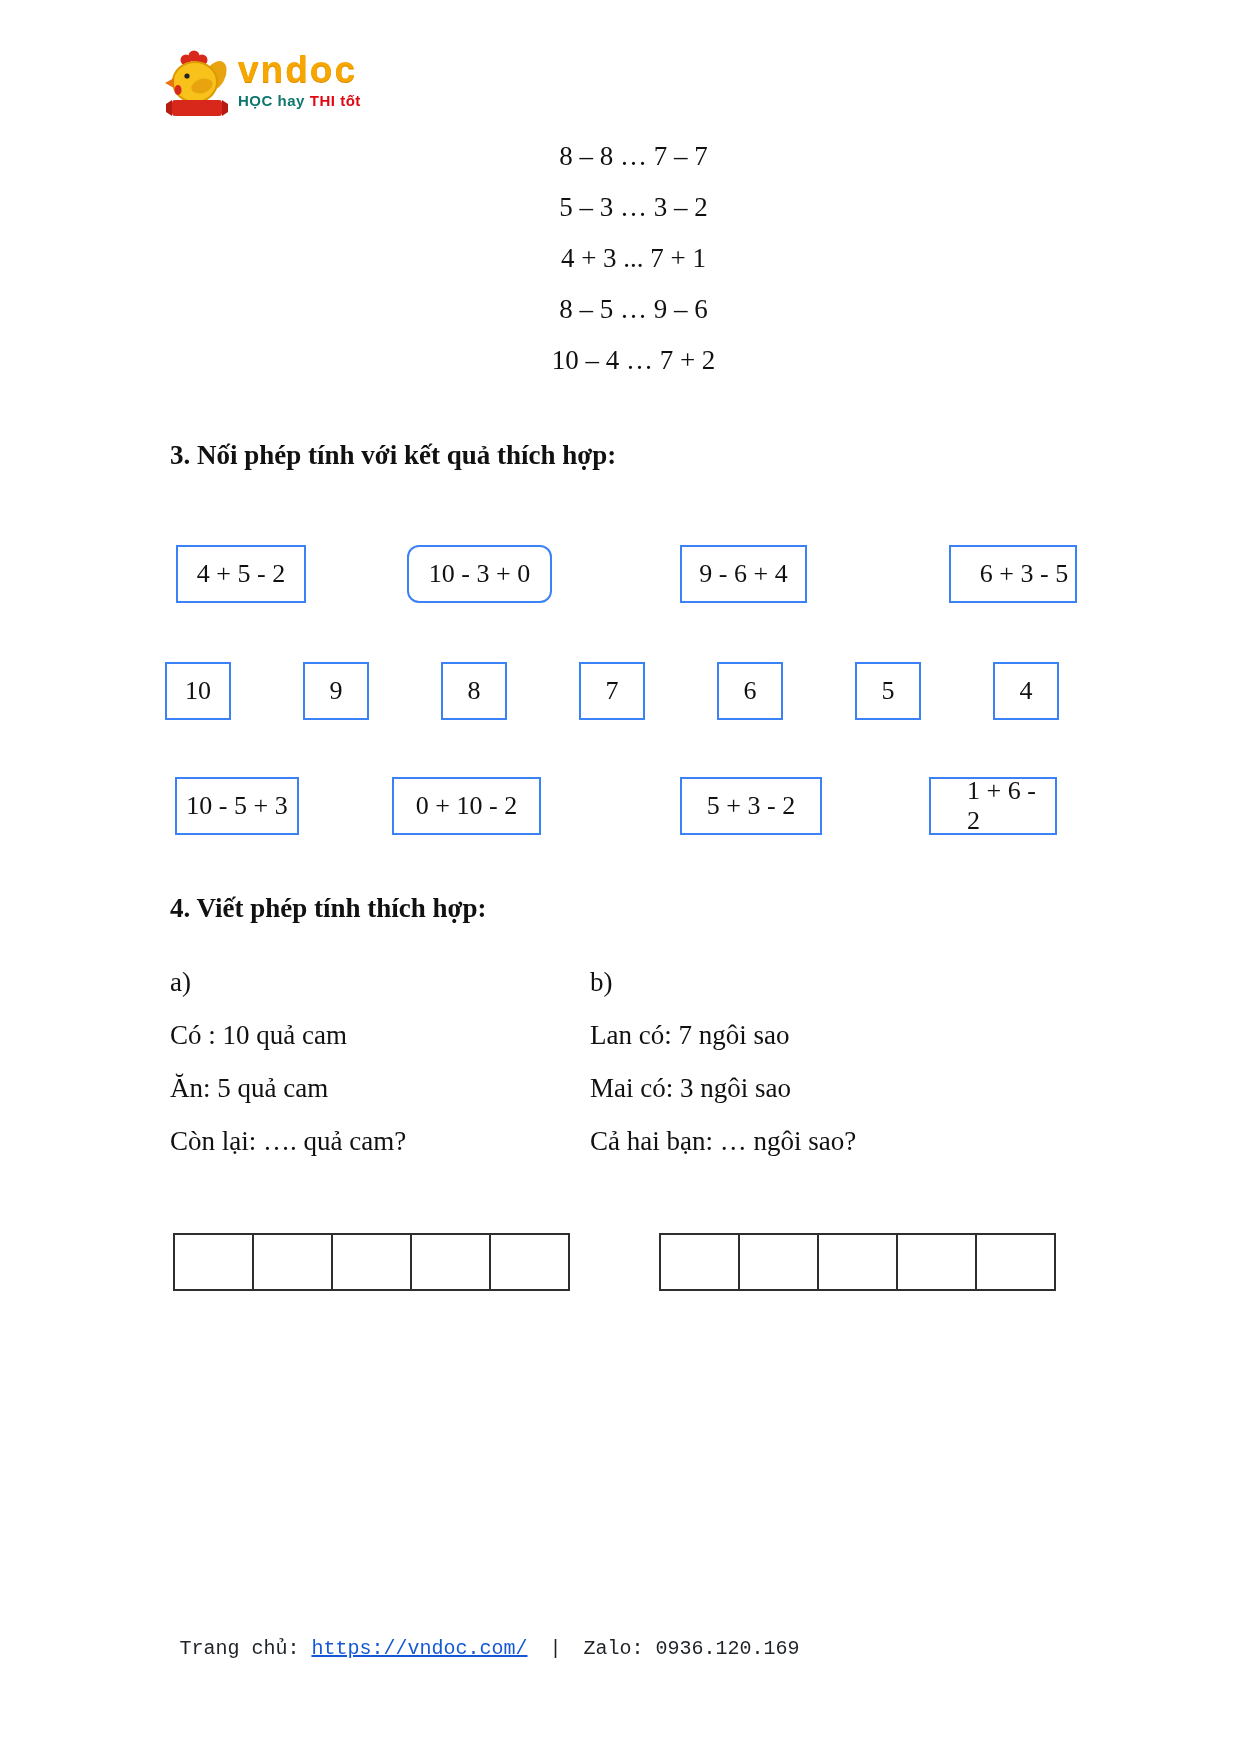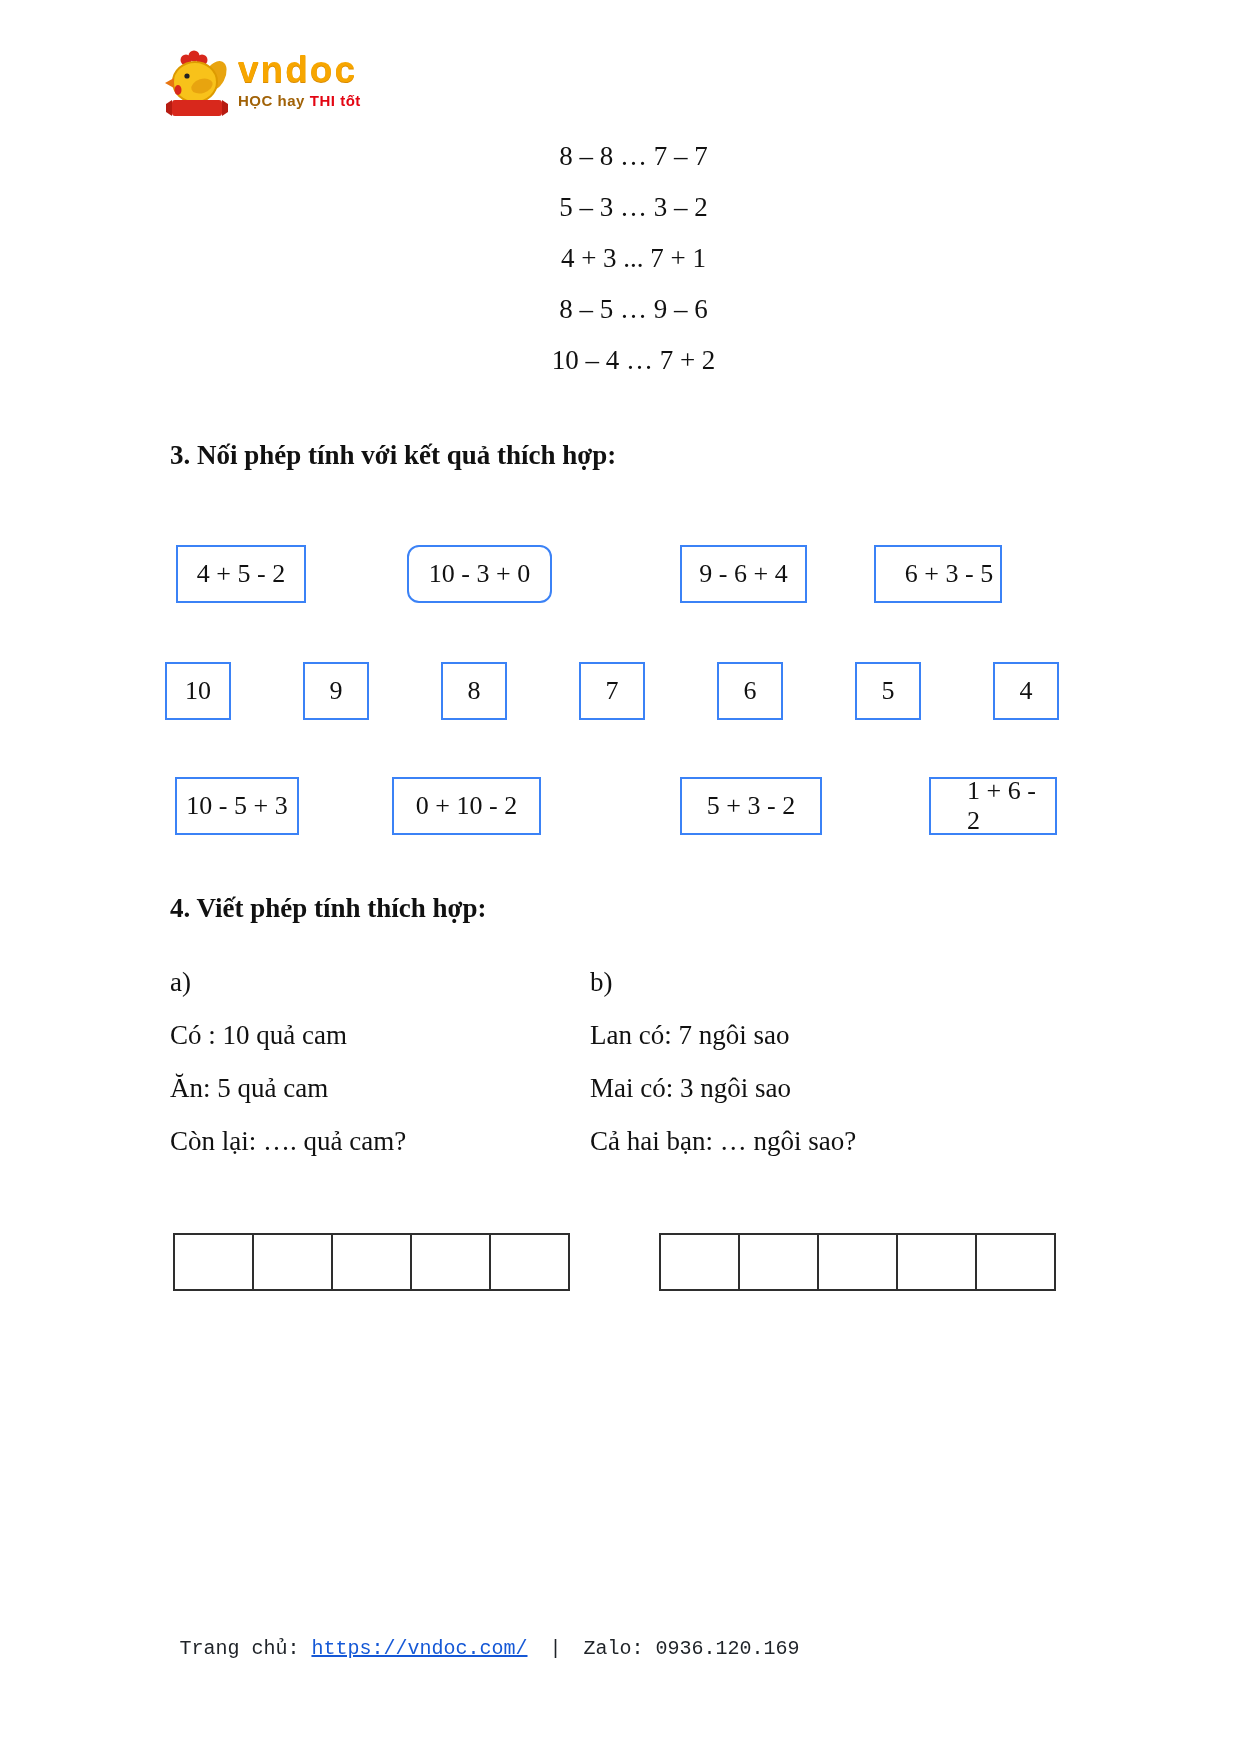--- a/index.html
+++ b/index.html
@@ -17,21 +17,21 @@
   
   .logo { position:absolute; top:50px; left:160px; display:flex; align-items:flex-start; }
   .logo-art { width:74px; height:70px; }
   .logo-text { margin-left:4px; font-family:"Liberation Sans", sans-serif; }
   .brand {
     font-size:37px; font-weight:800; letter-spacing:2px;
     color:#F7A600; line-height:40px;
     text-shadow:0 1px 0 #d98a00;
   }
   .tagline { font-size:15px; font-weight:700; margin-top:2px; letter-spacing:.5px; }
-  .tag-green { color:#a16207; }
+  .tag-green { color:#0f766e; }
   .tag-red { color:#E30613; margin-left:5px; }
 
   
   .comparisons { position:absolute; top:131px; left:16px; width:1235px; text-align:center; }
   .comparisons .cline { font-size:27px; line-height:51px; }
 
   
   .sec-title { position:absolute; left:170px; font-size:27px; font-weight:700; }
   .sec3-title { top:440px; }
   .sec4-title { top:893px; }
@@ -114,21 +114,21 @@
     <div class="cline">8 – 5 … 9 – 6</div>
     <div class="cline">10 – 4 … 7 + 2</div>
   </div>
 
   <div class="sec-title sec3-title">3. Nối phép tính với kết quả thích hợp:</div>
 
   <div class="row-top">
     <div class="xbox" style="left:176px; width:130px;">4 + 5 - 2</div>
     <div class="xbox" style="left:407px; width:145px;border-radius:12px;">10 - 3 + 0</div>
     <div class="xbox" style="left:680px; width:127px;">9 - 6 + 4</div>
-    <div class="xbox" style="left:874px; width:128px;padding-left:22px;">6 + 3 - 5</div>
+    <div class="xbox" style="left:949px; width:128px;padding-left:22px;">6 + 3 - 5</div>
   </div>
 
   <div class="row-num">
     <div class="xbox" style="left:165px;">10</div>
     <div class="xbox" style="left:303px;">9</div>
     <div class="xbox" style="left:441px;">8</div>
     <div class="xbox" style="left:579px;">7</div>
     <div class="xbox" style="left:717px;">6</div>
     <div class="xbox" style="left:855px;">5</div>
     <div class="xbox" style="left:993px;">4</div>

